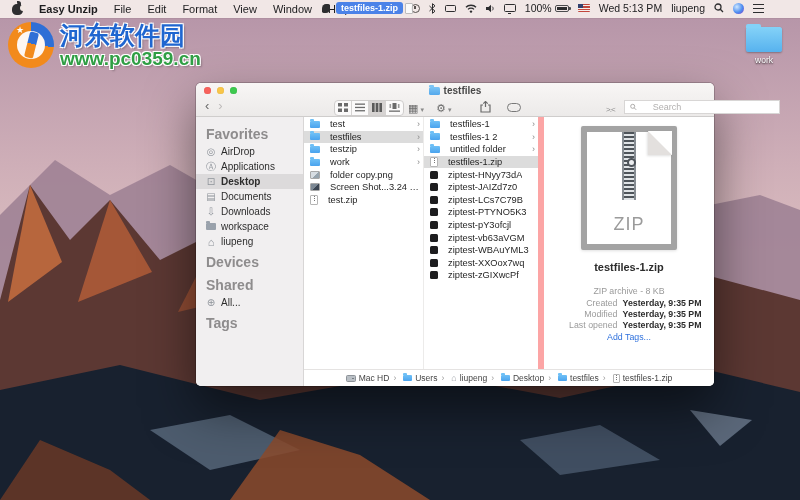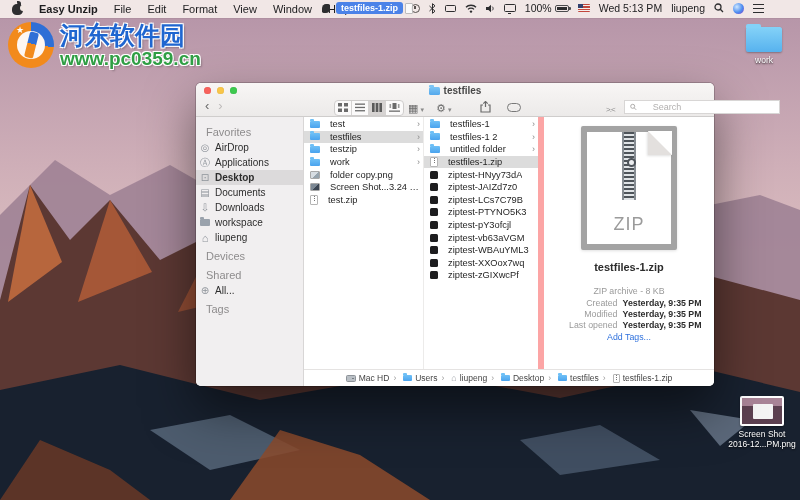--- a/index.html
+++ b/index.html
@@ -91,22 +91,22 @@
   .g-chevd::before{content:"▾";font-size:7px;color:#8a8a8a}
   .tag-ic{width:14px;height:9px;border:1.5px solid #787878;border-radius:4.5px}
   .g-ez::before{content:">.<";font-size:8px;color:#8a8a8a;letter-spacing:-1px}
   .searchbox{position:absolute;left:428px;top:3px;width:156px;height:14px;background:#fff;border:1px solid #d8d6d5;
     border-radius:0;display:flex;align-items:center;padding:0 5px;gap:16px}
   .searchbox input{border:none;outline:none;background:transparent;font-size:9px;color:#333;width:100%;font-family:inherit}
   .searchbox input::placeholder{color:#b2b0af}
 
   .sidebar{position:absolute;left:0;top:34px;width:108px;bottom:0;background:#f1eff0;border-right:1px solid #d8d6d6;
     border-radius:0 0 0 5px;padding-top:4px;overflow:hidden}
-  .sb-header{font-size:11px;color:#8e8c8d;padding:5px 0 2px 10px;font-weight:normal}
-  .sb-item{height:15px;display:flex;align-items:center;padding-left:3px;font-size:10px;color:#2d2d2d;gap:4px;white-space:nowrap}
+  .sb-header{font-size:14px;color:#8e8c8d;padding:5px 0 2px 10px;font-weight:bold}
+  .sb-item{height:15px;display:flex;align-items:center;padding-left:9px;font-size:10px;color:#2d2d2d;gap:4px;white-space:nowrap}
   .sb-item.selected{background:#dcdadb}
   .sglyph{width:12px;text-align:center;color:#8f949b;font-size:10px;flex:none}
   .g-airdrop::before{content:"◎"} .g-apps::before{content:"Ⓐ"} .g-desktop::before{content:"⊡"}
   .g-docs::before{content:"▤"} .g-dl::before{content:"⇩"} .g-home::before{content:"⌂";font-size:11px}
   .g-disc::before{content:"⊙"} .g-all::before{content:"⊕"}
   .gfold{width:10px;height:7px;background:#9aa2ac;border-radius:1px;position:relative;flex:none;margin:0 1px}
   .gfold::before{content:"";position:absolute;left:0;top:-2px;width:4px;height:2px;background:#9aa2ac;border-radius:1px 1px 0 0}
 
   .col{position:absolute;top:34px;bottom:17px;background:#fff;overflow:hidden;padding-top:1px}
   .col1{left:108px;width:120px;border-right:1px solid #ecebea}
@@ -188,29 +188,20 @@
       </div>
     <div class="wm-text">
       <div class="l1">河东软件园</div>
       <div class="l2">www.pc0359.cn</div>
     </div>
   </div>
 
   <div class="dtop-icon di-work">
     <div class="work-folder"></div>
     <div class="di-label">work</div>
-  </div>
-  <div class="dtop-icon di-shot">
-    <div class="shot-thumb">
-        <div class="shot-inner"></div>
-      </div>
-    <div class="di-label">
-      <div>Screen Shot</div>
-      <div>2016-12...PM.png</div>
-    </div>
   </div>
 </div>
 
 <div class="menubar">
   <div class="mb-left">
     <span class="apple"></span>
     <span class="mb-app">Easy Unzip</span>
     <span class="mb-item">File</span>
     <span class="mb-item">Edit</span>
     <span class="mb-item">Format</span>

